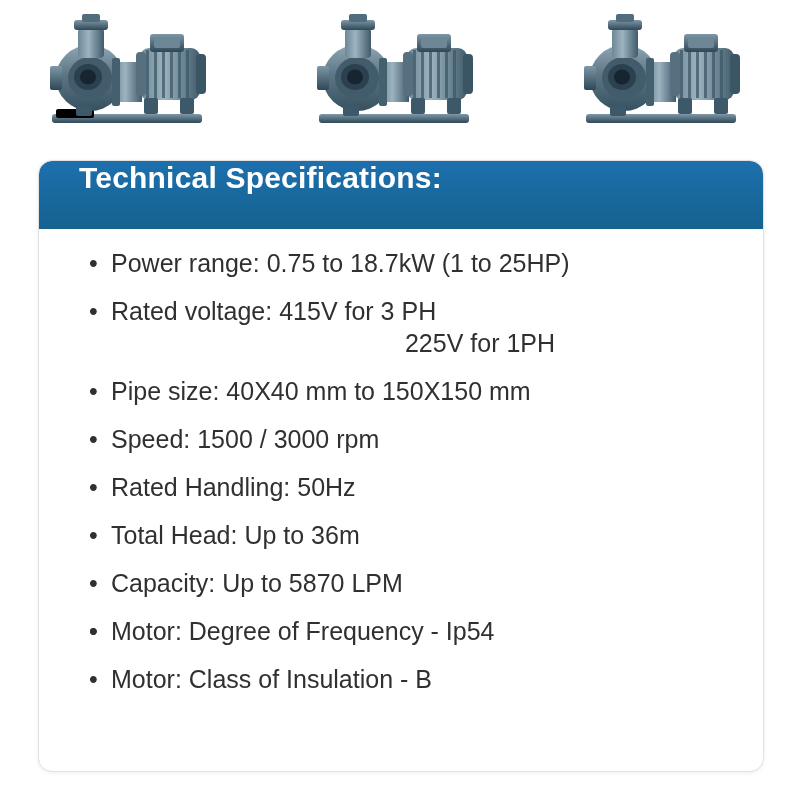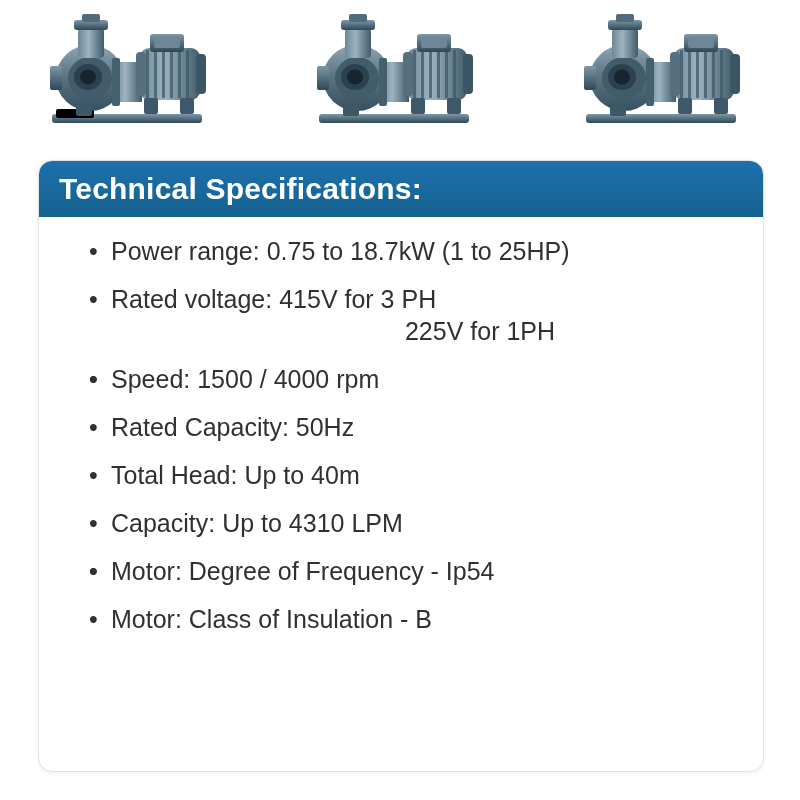--- a/index.html
+++ b/index.html
@@ -41,24 +41,24 @@
     height: 610px;
     background: #ffffff;
     border: 1px solid #e2e2e2;
     border-radius: 14px;
     box-shadow: 0 1px 4px rgba(0,0,0,0.07);
     overflow: hidden;
   }
   .spec-header {
     background: #1b6ba8;
     background: linear-gradient(180deg, #1d70ae 0%, #15628f 100%);
-    height: 56px;
+    height: 68px;
     display: flex;
-    align-items: center;
-    padding-left: 20px;
+    align-items: flex-start;
+    padding-left: 40px;
     border-top-left-radius: 13px;
     border-top-right-radius: 13px;
   }
   .spec-header h1 {
     margin: 0;
     color: #ffffff;
     font-size: 30px;
     font-weight: bold;
     letter-spacing: 0.2px;
   }
@@ -234,36 +234,37 @@
       <span class="bullet">•</span>
       <span>Power range: 0.75 to 18.7kW (1 to 25HP)</span>
     </li>
     <li>
       <span class="bullet">•</span>
       <span>Rated voltage: 415V for 3 PH</span>
       <span class="spec-sub">225V for 1PH</span>
     </li>
     <li>
       <span class="bullet">•</span>
-    </li>
-    <li>
-      <span class="bullet">•</span>
-      <span>Speed: 1500 / 4000 rpm</span>
-    </li>
-    <li>
-      <span class="bullet">•</span>
-      <span>Rated Capacity: 50Hz</span>
-    </li>
-    <li>
-      <span class="bullet">•</span>
-      <span>Total Head: Up to 40m</span>
-    </li>
-    <li>
-      <span class="bullet">•</span>
-      <span>Capacity: Up to 4310 LPM</span>
+      <span>Pipe size: 40X40 mm to 150X150 mm</span>
+    </li>
+    <li>
+      <span class="bullet">•</span>
+      <span>Speed: 1500 / 3000 rpm</span>
+    </li>
+    <li>
+      <span class="bullet">•</span>
+      <span>Rated Handling: 50Hz</span>
+    </li>
+    <li>
+      <span class="bullet">•</span>
+      <span>Total Head: Up to 36m</span>
+    </li>
+    <li>
+      <span class="bullet">•</span>
+      <span>Capacity: Up to 5870 LPM</span>
     </li>
     <li>
       <span class="bullet">•</span>
     </li>
     <li>
       <span class="bullet">•</span>
       <span>Motor: Degree of Frequency - Ip54</span>
     </li>
     <li>
       <span class="bullet">•</span>

